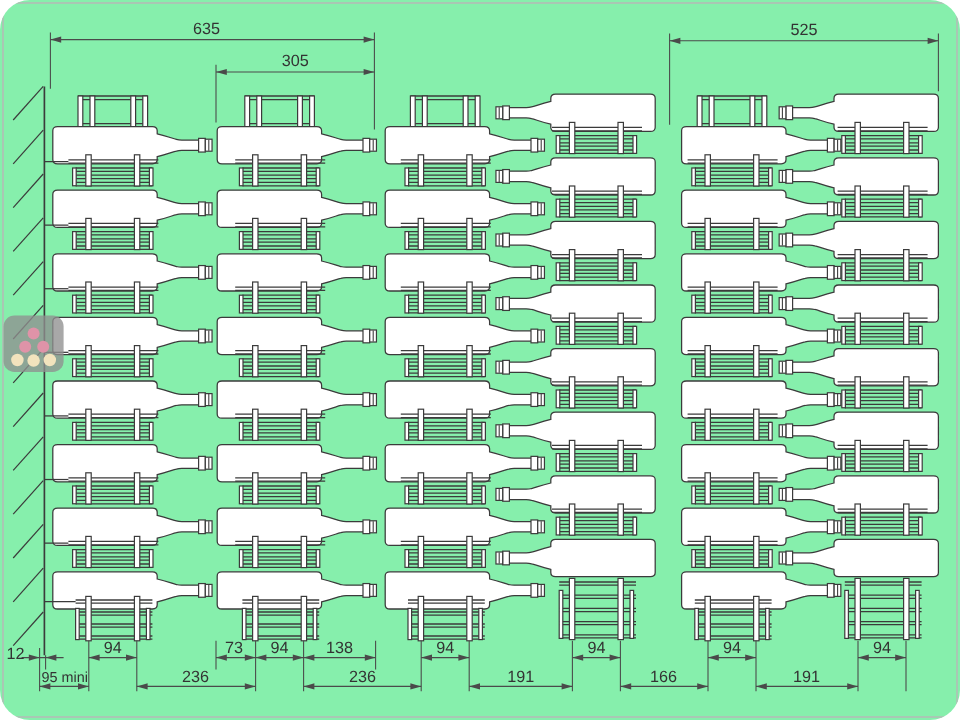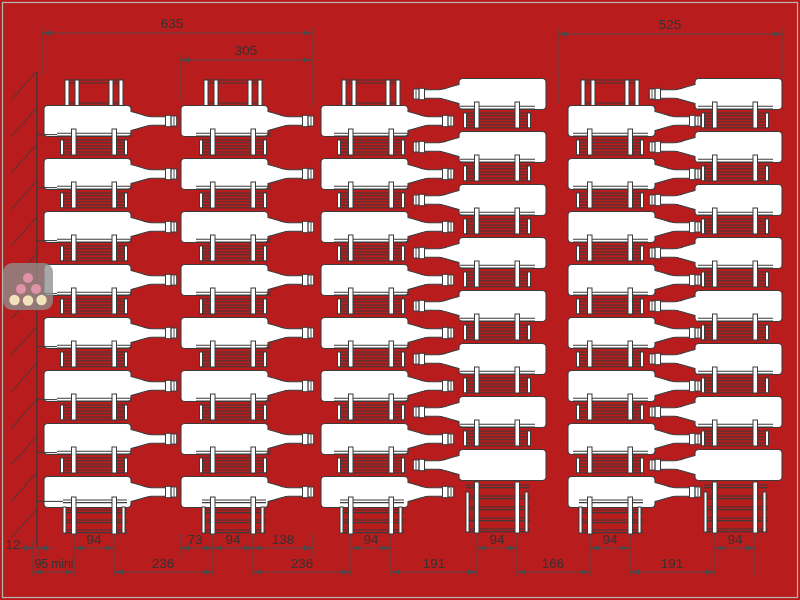--- a/index.html
+++ b/index.html
@@ -1,17 +1,17 @@
 <!DOCTYPE html>
 <html><head>
 <meta charset="utf-8">
 <style>
   html,body{margin:0;padding:0;background:#fff;}
-  #stage{position:relative;width:800px;height:600px;background:#b91c1c;overflow:hidden;
-         font-family:"Liberation Sans", sans-serif;}
+  #stage{position:relative;width:800px;height:600px;background:#86efac;overflow:hidden;
+         font-family:"Liberation Sans", sans-serif;border-radius:25px;}
   svg text{font-family:"Liberation Sans", sans-serif;}
 </style>
 </head>
 <body>
 
 <div id="stage">
   <svg id="drawing" width="800" height="600" viewBox="0 0 800 600">
       <rect x="2.5" y="2.5" width="795" height="595" fill="none" stroke="#b7b7b7" stroke-width="1.2"></rect>
       <g>
         <line x1="37" y1="72" x2="37" y2="546" stroke="#3b3b3b" stroke-width="1.4"></line>

